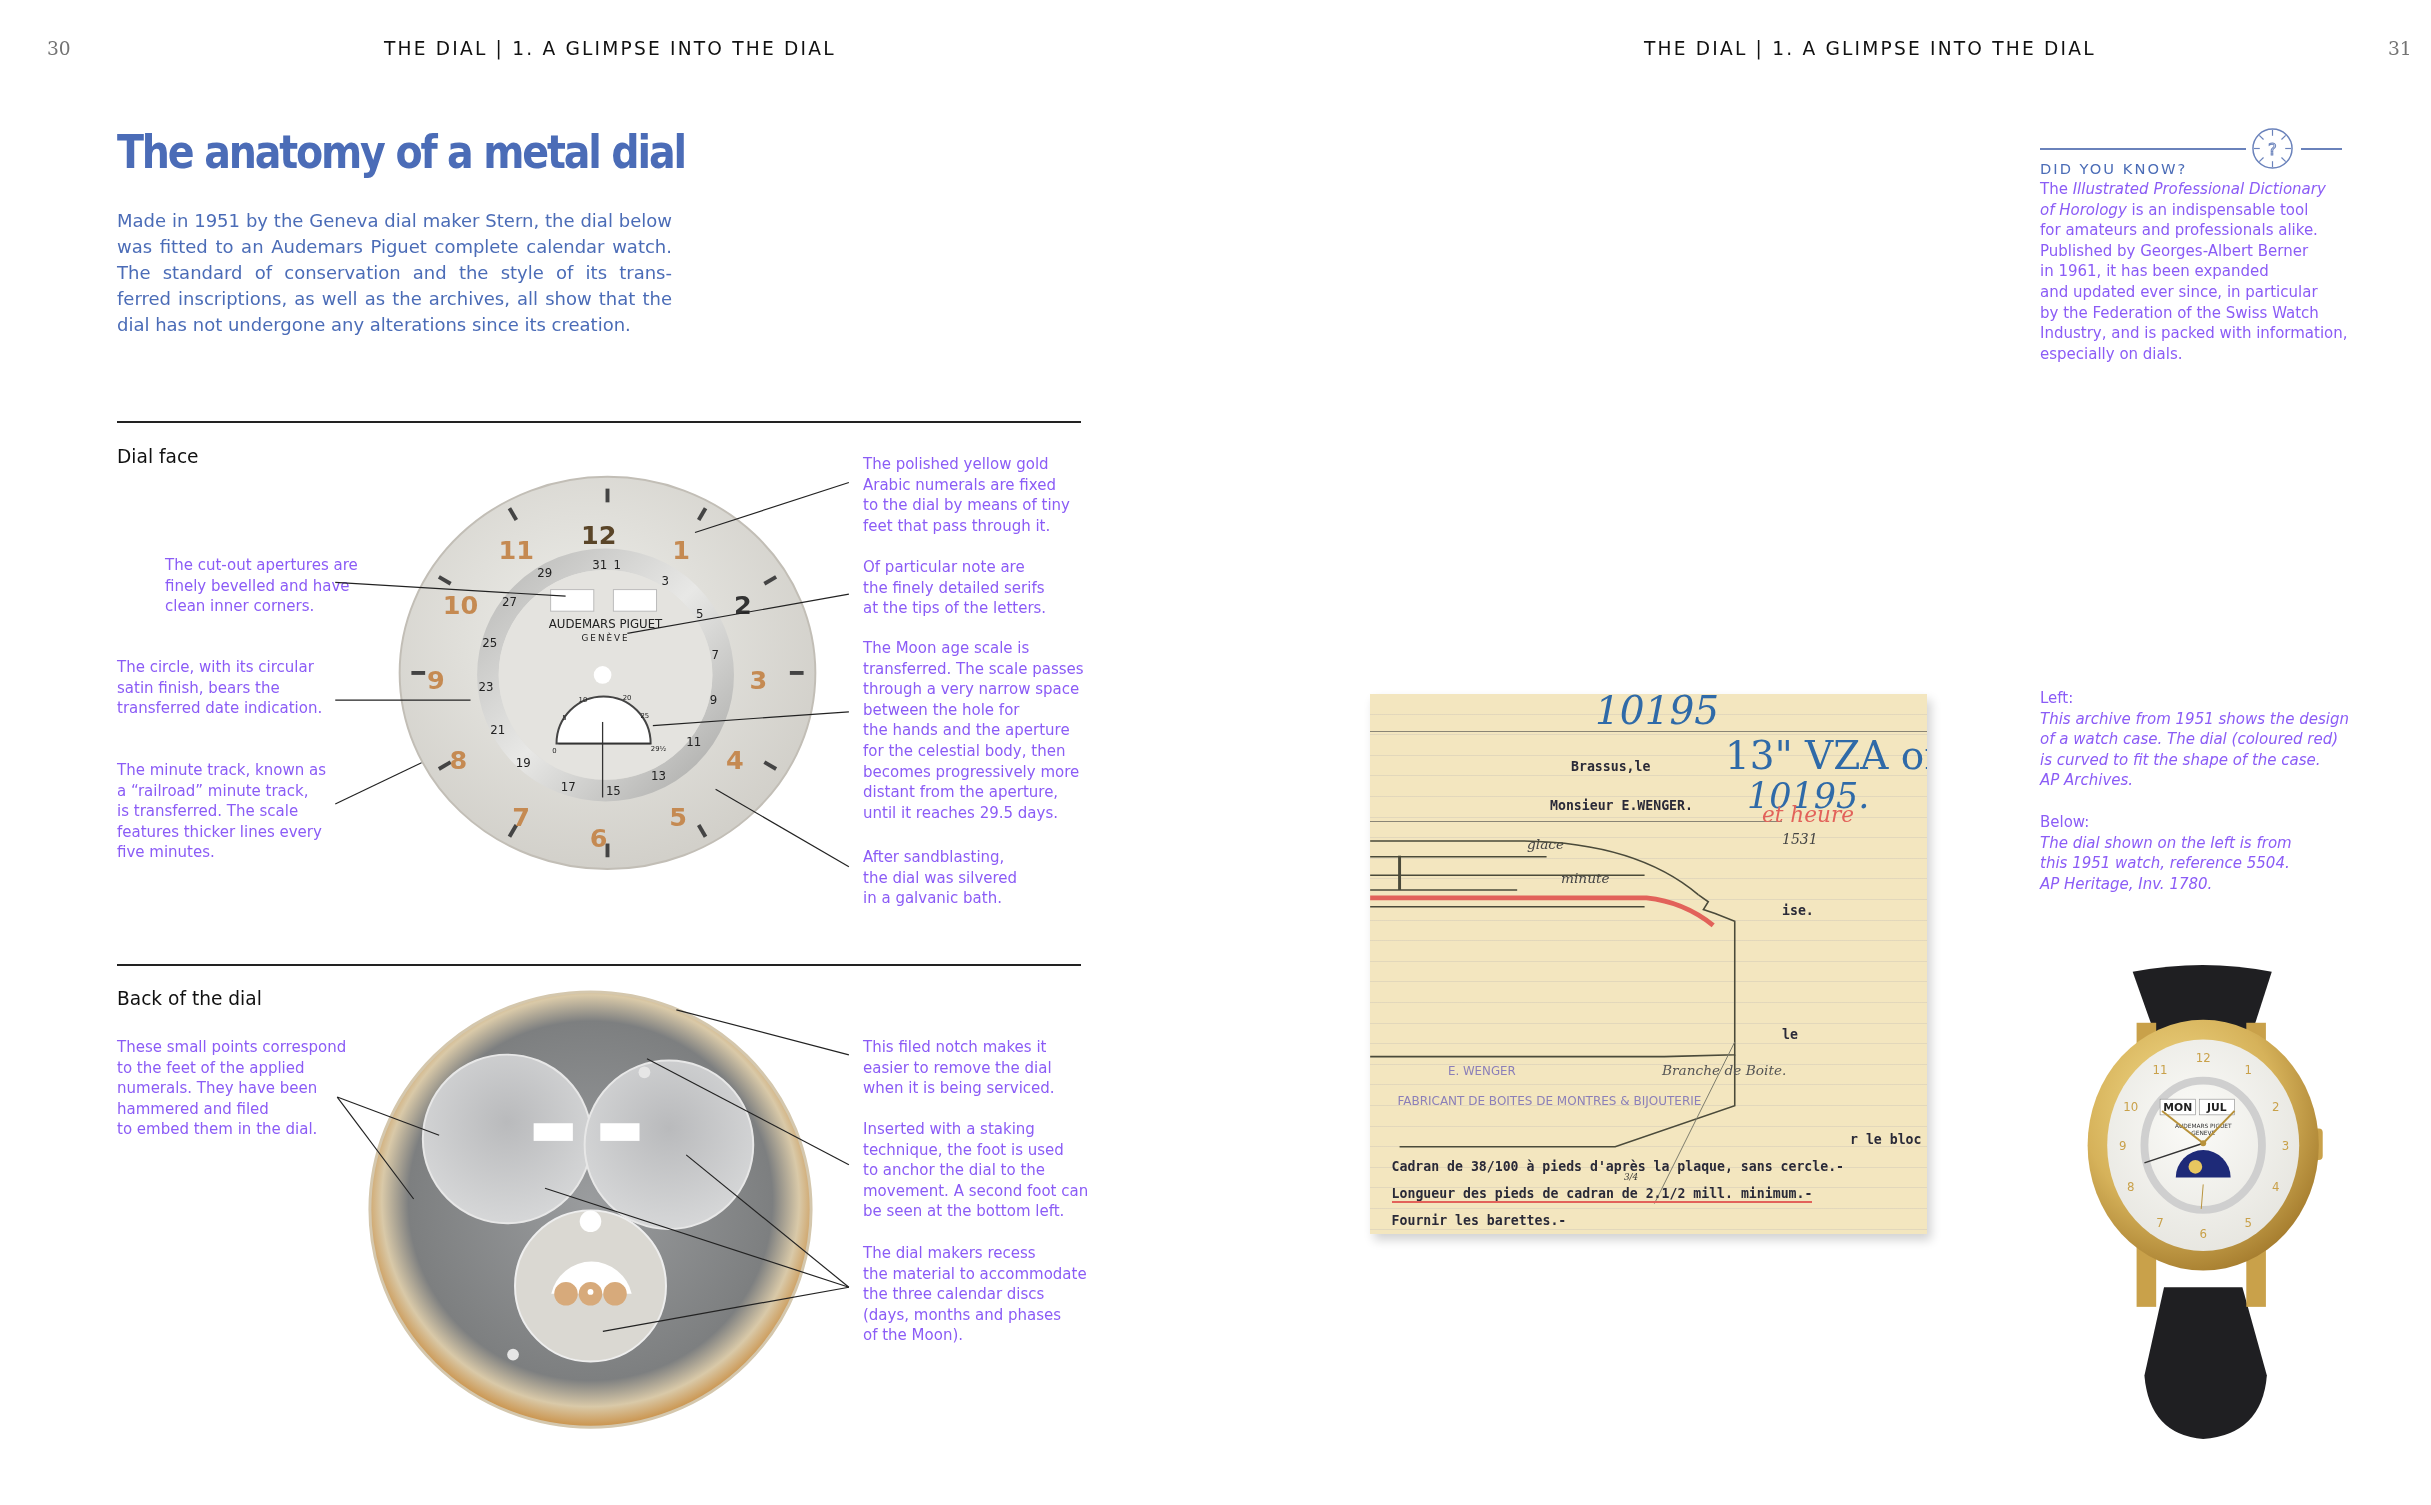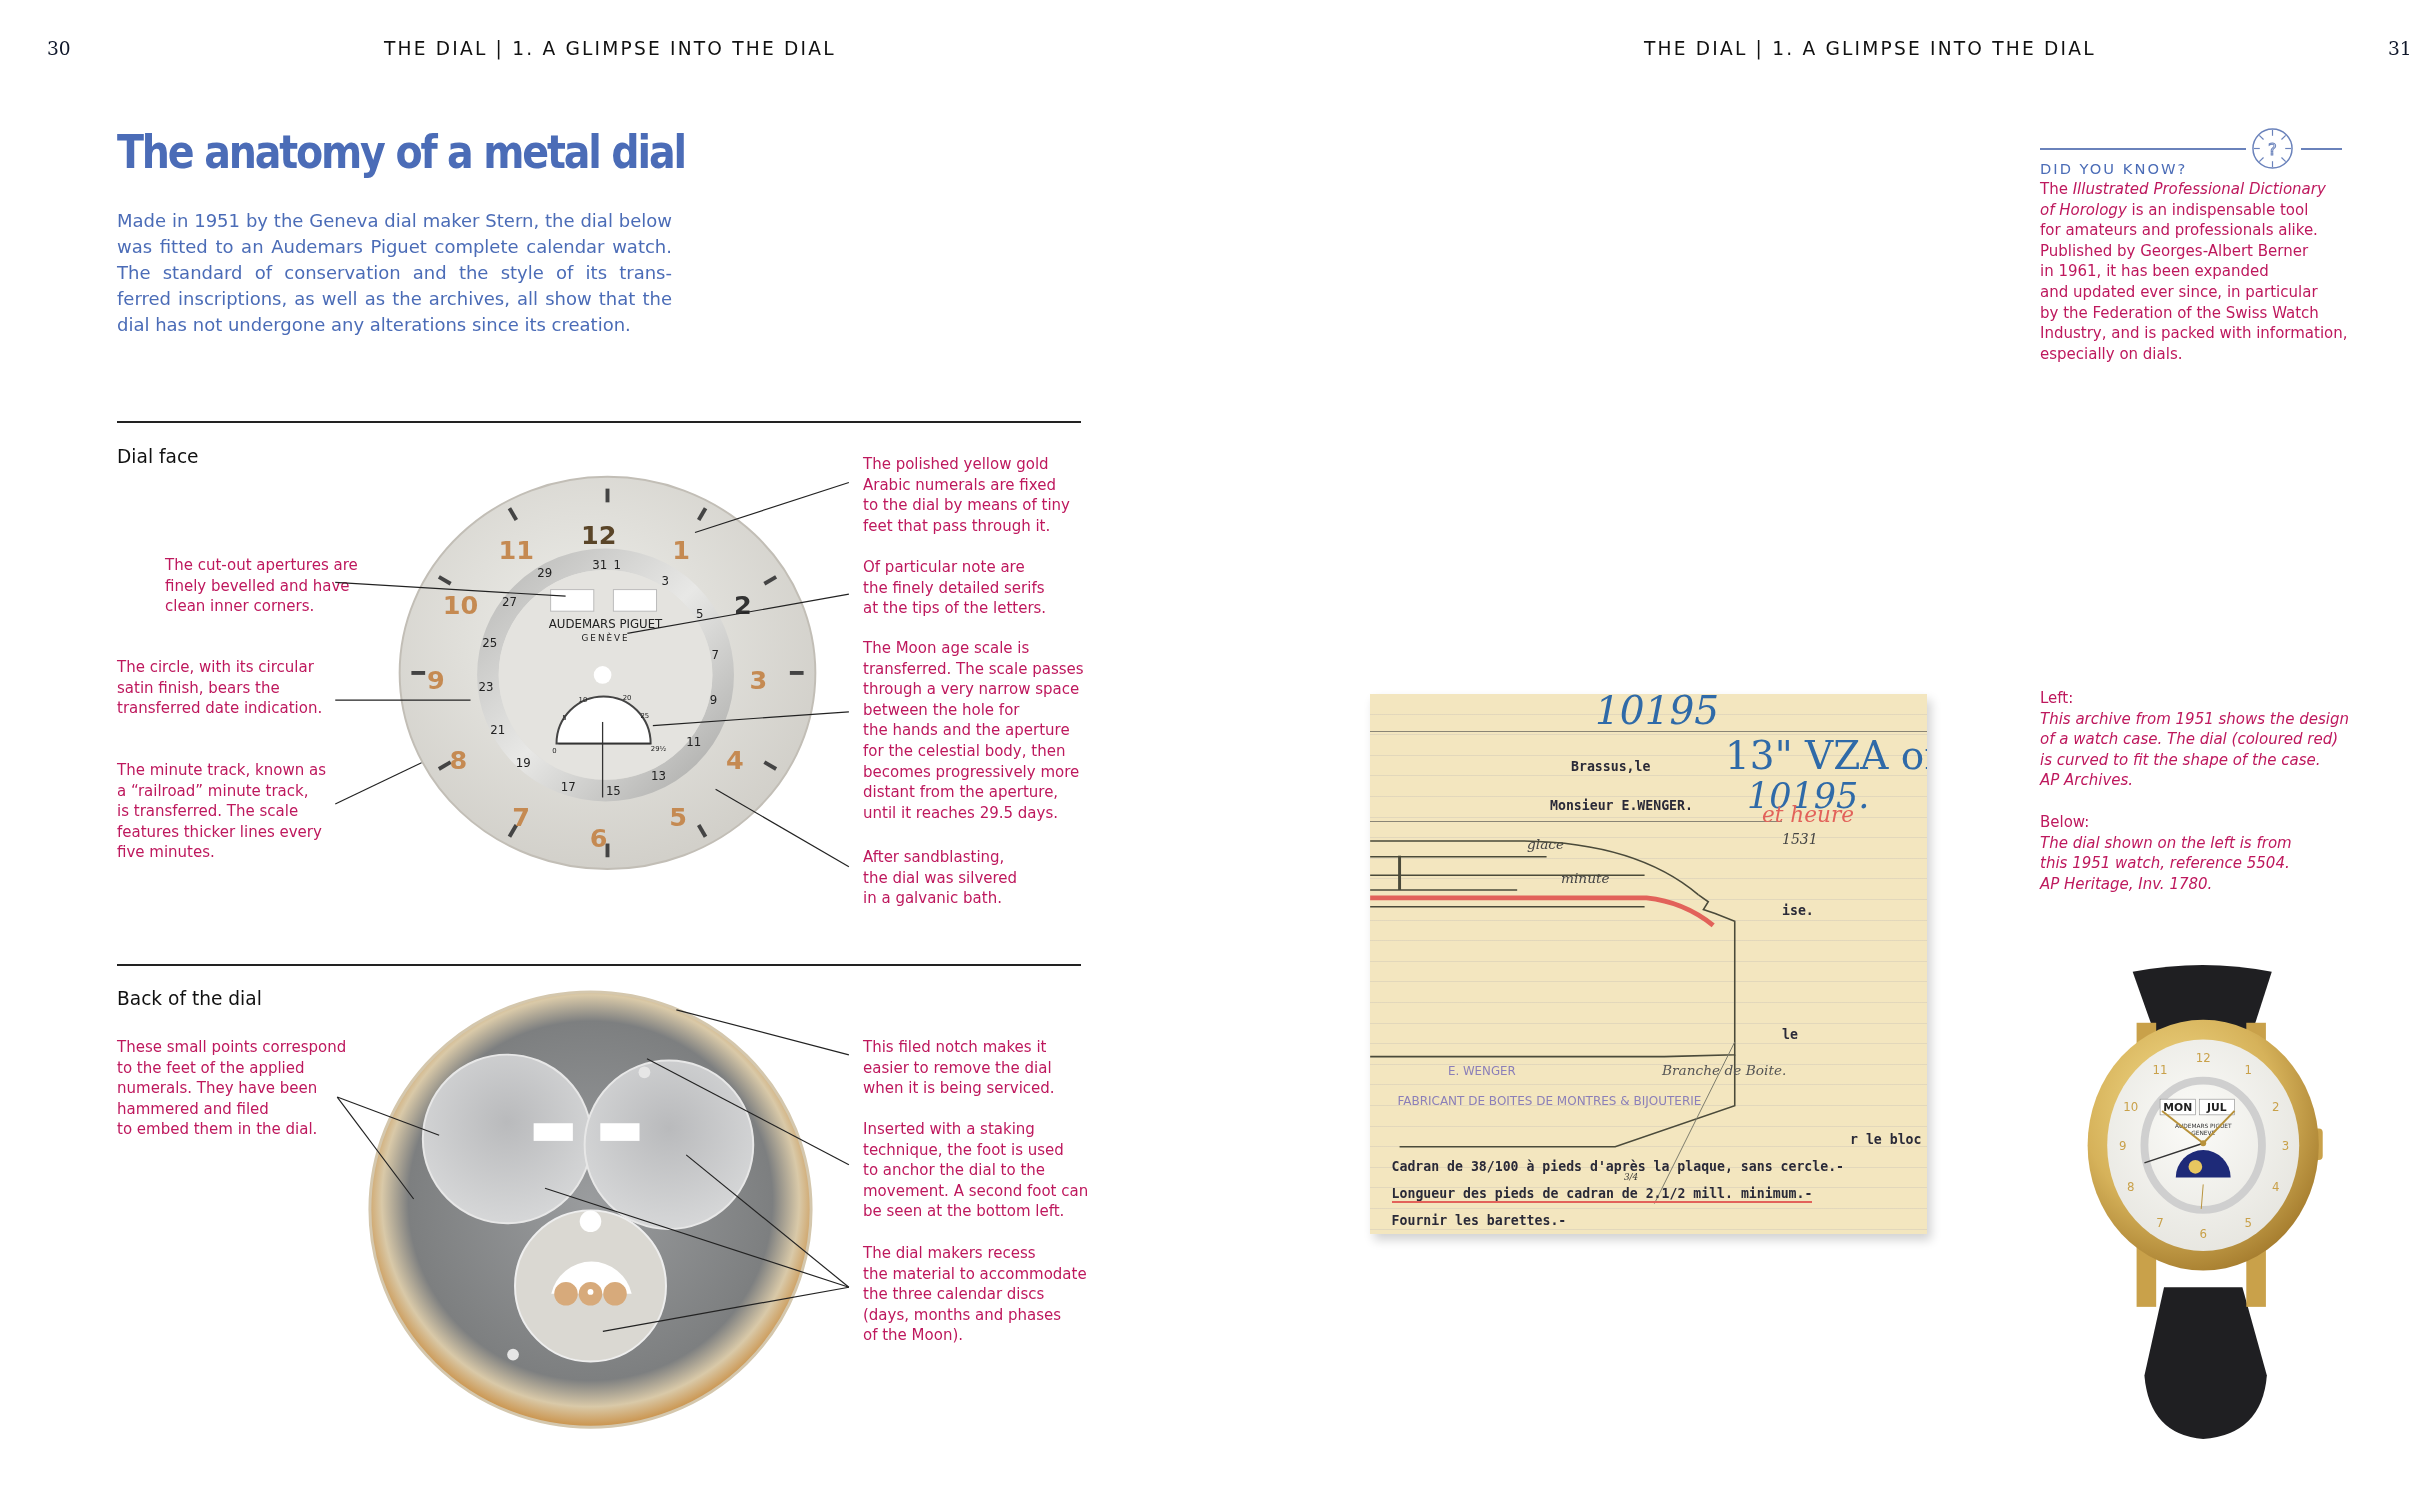--- a/index.html
+++ b/index.html
@@ -1,30 +1,30 @@
 <!DOCTYPE html>
 <html><head>
 <meta charset="utf-8">
 <style>
   * { box-sizing: border-box; margin: 0; padding: 0; }
   html, body { width: 2432px; height: 1506px; background: #ffffff; overflow: hidden; }
   body { position: relative; font-family: "DejaVu Sans", "Liberation Sans", sans-serif; color: #1a1a1a; }
 
-  .page-num { position: absolute; top: 38px; font-family: "DejaVu Serif", "Liberation Serif", serif; font-size: 18.6px; color: #0f172a; }
+  .page-num { position: absolute; top: 38px; font-family: "DejaVu Serif", "Liberation Serif", serif; font-size: 18.6px; color: #737373; }
   .running-head { position: absolute; top: 38px; font-size: 18.6px; letter-spacing: 2.2px; color: #111; font-family: "DejaVu Sans", sans-serif; }
 
   .title { position: absolute; left: 117px; top: 125px; font-family: "DejaVu Sans", sans-serif; font-weight: bold; font-size: 46px; letter-spacing: -2.5px; color: #4b6cb7; transform: scaleX(0.86); transform-origin: left top; white-space: nowrap; }
   .intro { position: absolute; left: 117px; top: 208px; width: 555px; font-size: 18px; line-height: 26px; color: #4b6cb7; text-align: justify; }
   .intro .line { display: block; text-align-last: justify; white-space: nowrap; }
   .intro .line.last { text-align-last: left; }
 
   .rule { position: absolute; height: 2px; background: #222; }
   .section-label { position: absolute; font-size: 18.6px; color: #111; font-weight: 500; }
 
-  .note { position: absolute; font-size: 15px; line-height: 20.6px; color: #be185d; }
+  .note { position: absolute; font-size: 15px; line-height: 20.6px; color: #8b5cf6; }
   .note .l { display: block; white-space: nowrap; }
   .note em { font-style: italic; }
 
   .dyk-title { position: absolute; left: 2040px; top: 160px; font-size: 14.7px; font-weight: normal; letter-spacing: 2px; color: #4b6cb7; }
   .dyk-rule { position: absolute; height: 2px; background: #6a82bb; }
   .dyk-icon { position: absolute; left: 2251px; top: 127px; width: 43px; height: 43px; }
 
   .pic { position: absolute; }
   svg.leader { position: absolute; left: 0; top: 0; width: 2432px; height: 1506px; pointer-events: none; }
 

